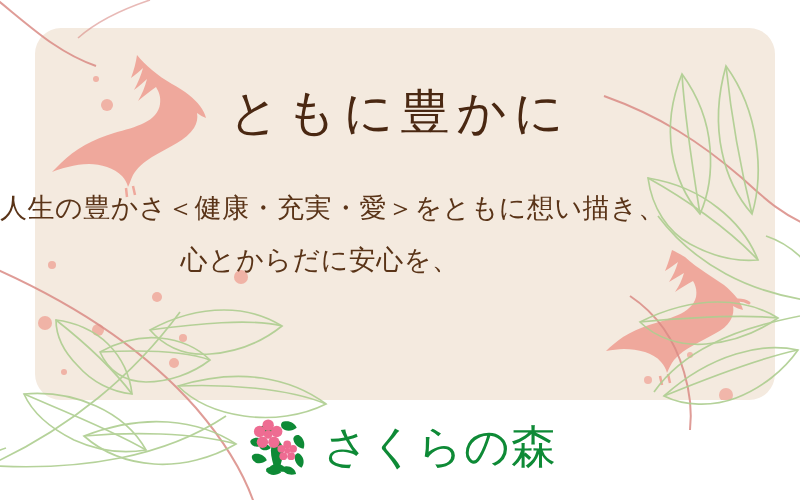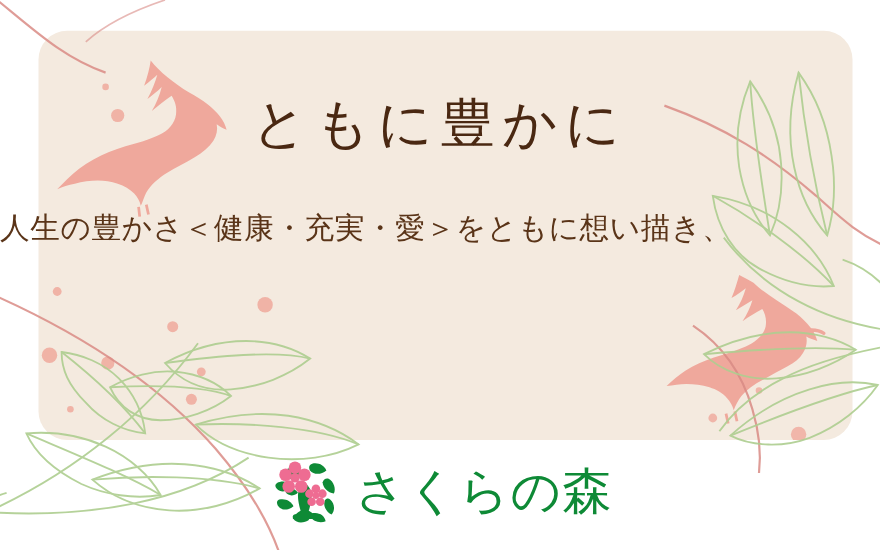--- a/index.html
+++ b/index.html
@@ -230,20 +230,21 @@
       </g>
     </svg>
   </div>
 
   <div class="content">
 
     <div class="headline">ともに豊かに</div>
 
     <div class="body-lines">
       <span class="line">人生の豊かさ＜健康・充実・愛＞をともに想い描き、</span>
+      <span class="line">心とからだに安心を、</span>
     </div>
 
     <div class="logo">
       <svg class="logo-mark" viewBox="0 0 100 100" xmlns="http://www.w3.org/2000/svg">
 
         <g fill="#0E8A36">
           <path d="M50 6 C34 6 20 14 12 27 C5 39 3 54 8 68 C13 82 25 93 40 96
                    C55 99 71 95 81 85 C92 74 97 58 94 43 C91 27 79 13 64 8
                    C59 6 55 6 50 6 Z" fill="none"></path>
 

